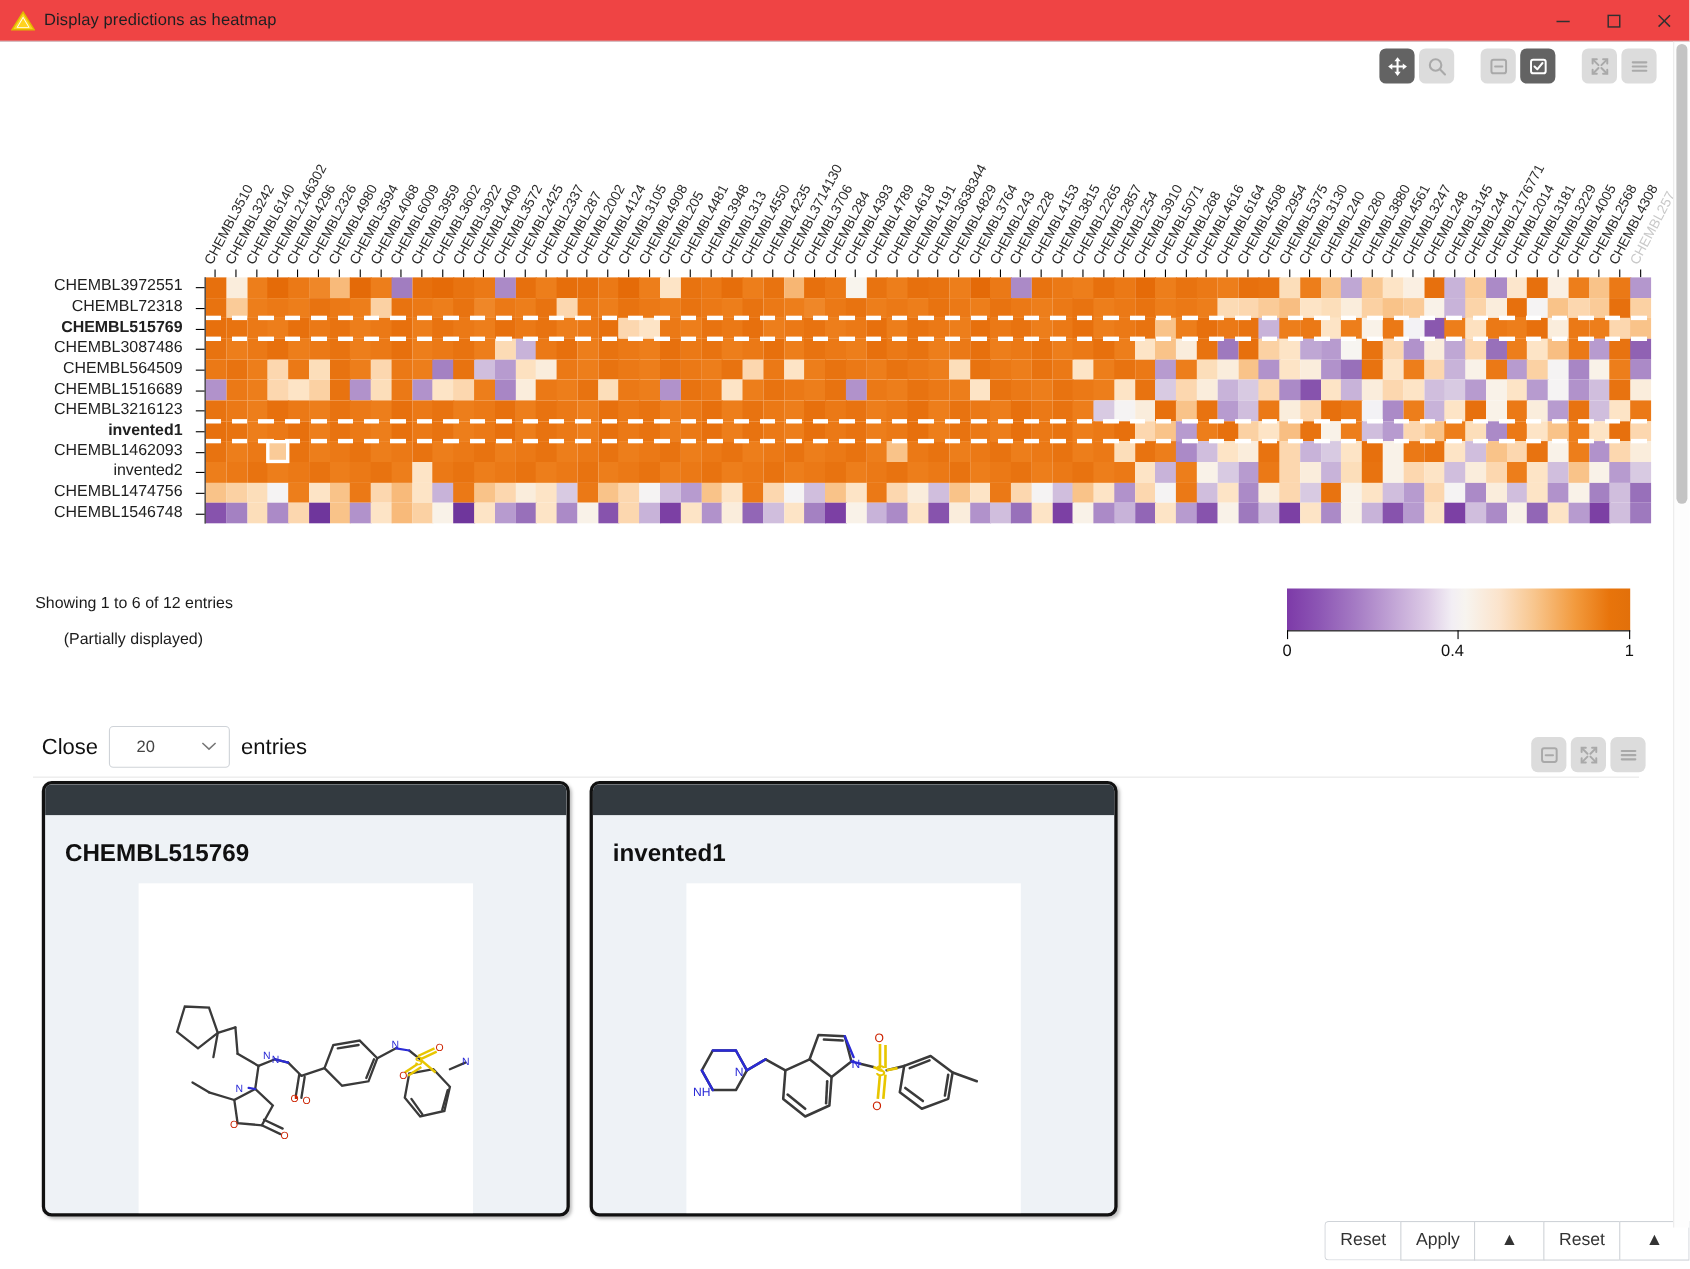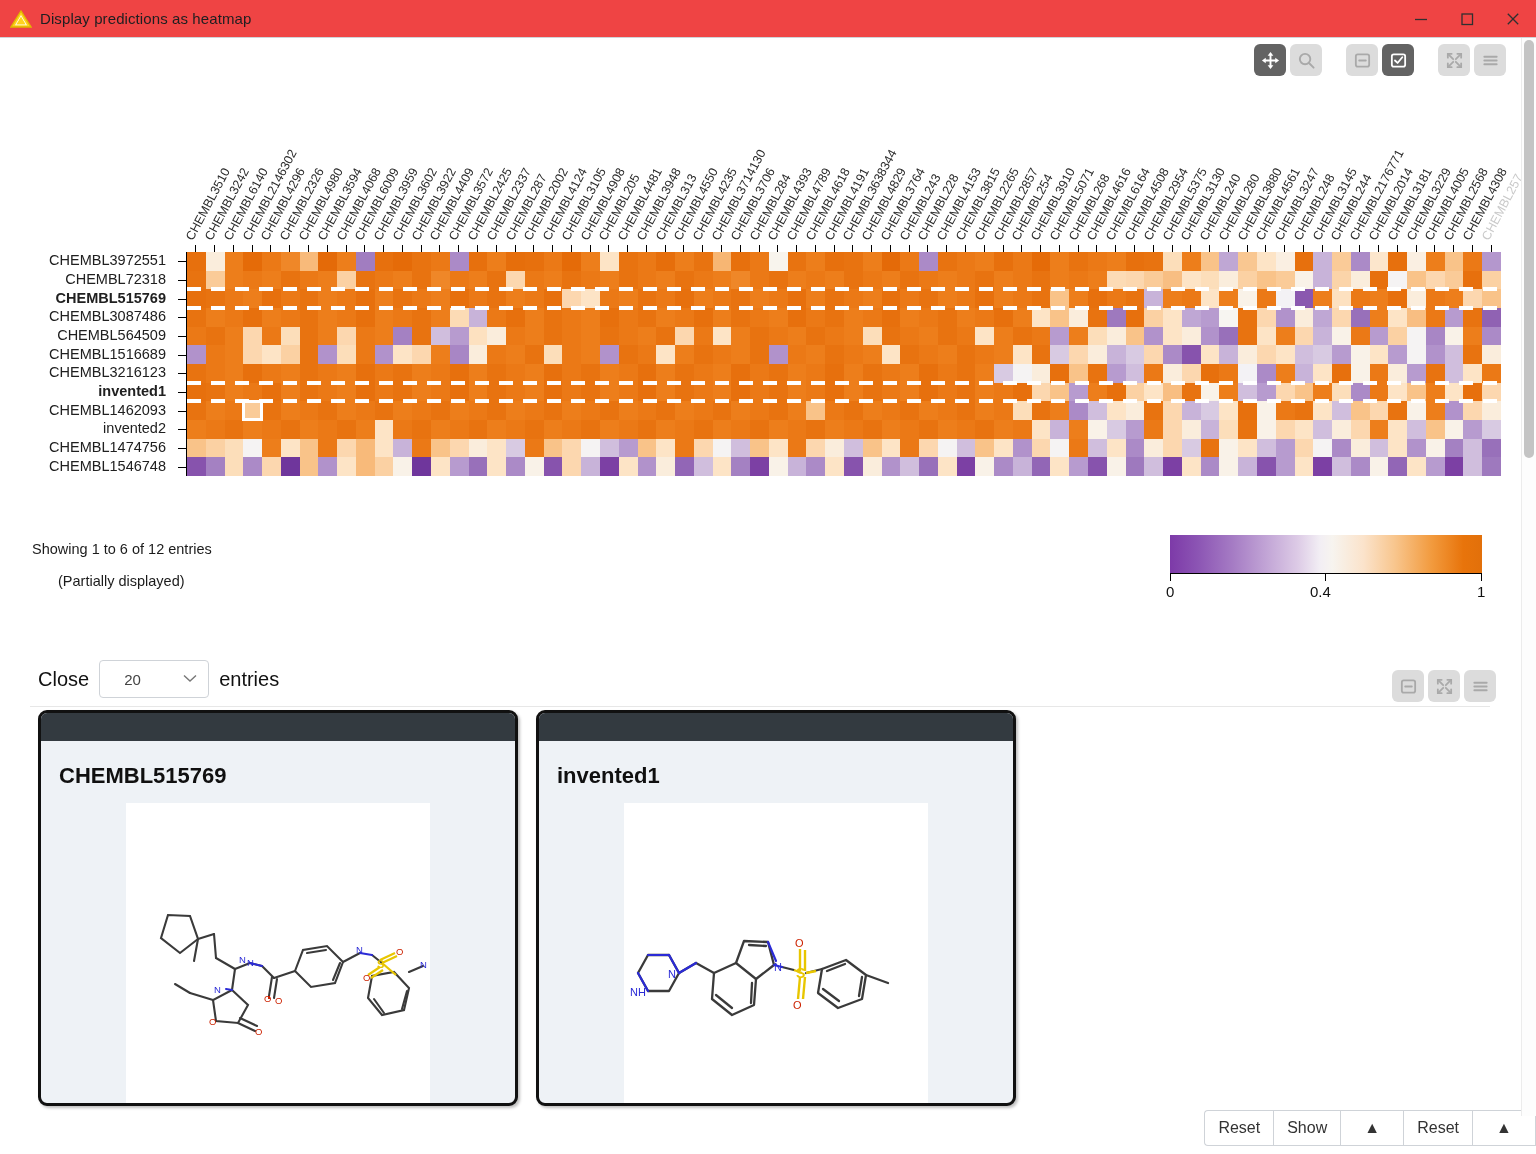--- a/index.html
+++ b/index.html
@@ -1501,21 +1501,21 @@
           <text x="167" y="206" fill="#cc2200">O</text>
         </g>
       </svg>
     </div>
   </div>
 
 </div>
 
 <div class="btnbar" id="btnbar">
     <div class="btn">Reset</div>
-    <div class="btn">Show</div>
+    <div class="btn">Apply</div>
     <div class="btn">▲</div>
     <div class="btn">Reset</div>
     <div class="btn last">▲</div>
   </div>
 
 <div class="vscroll">
   <div class="vscroll-thumb"></div>
 </div>
 
 </body></html>

